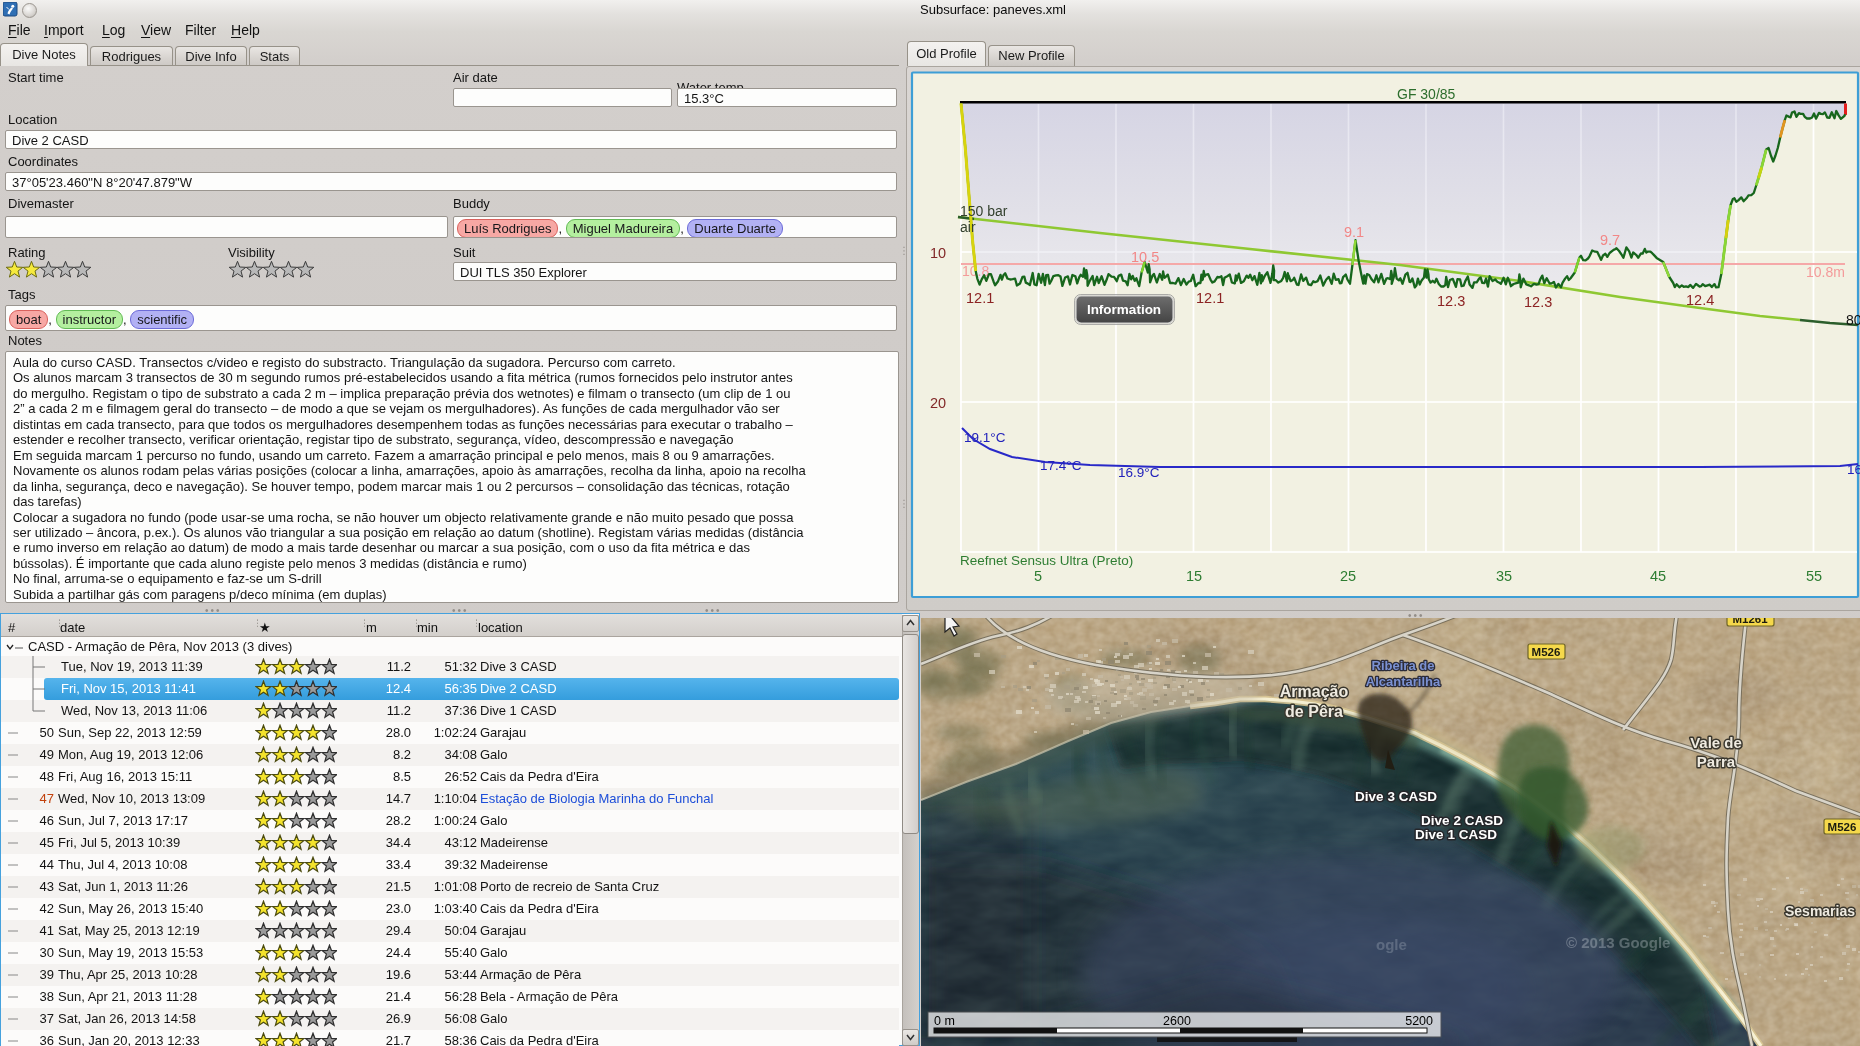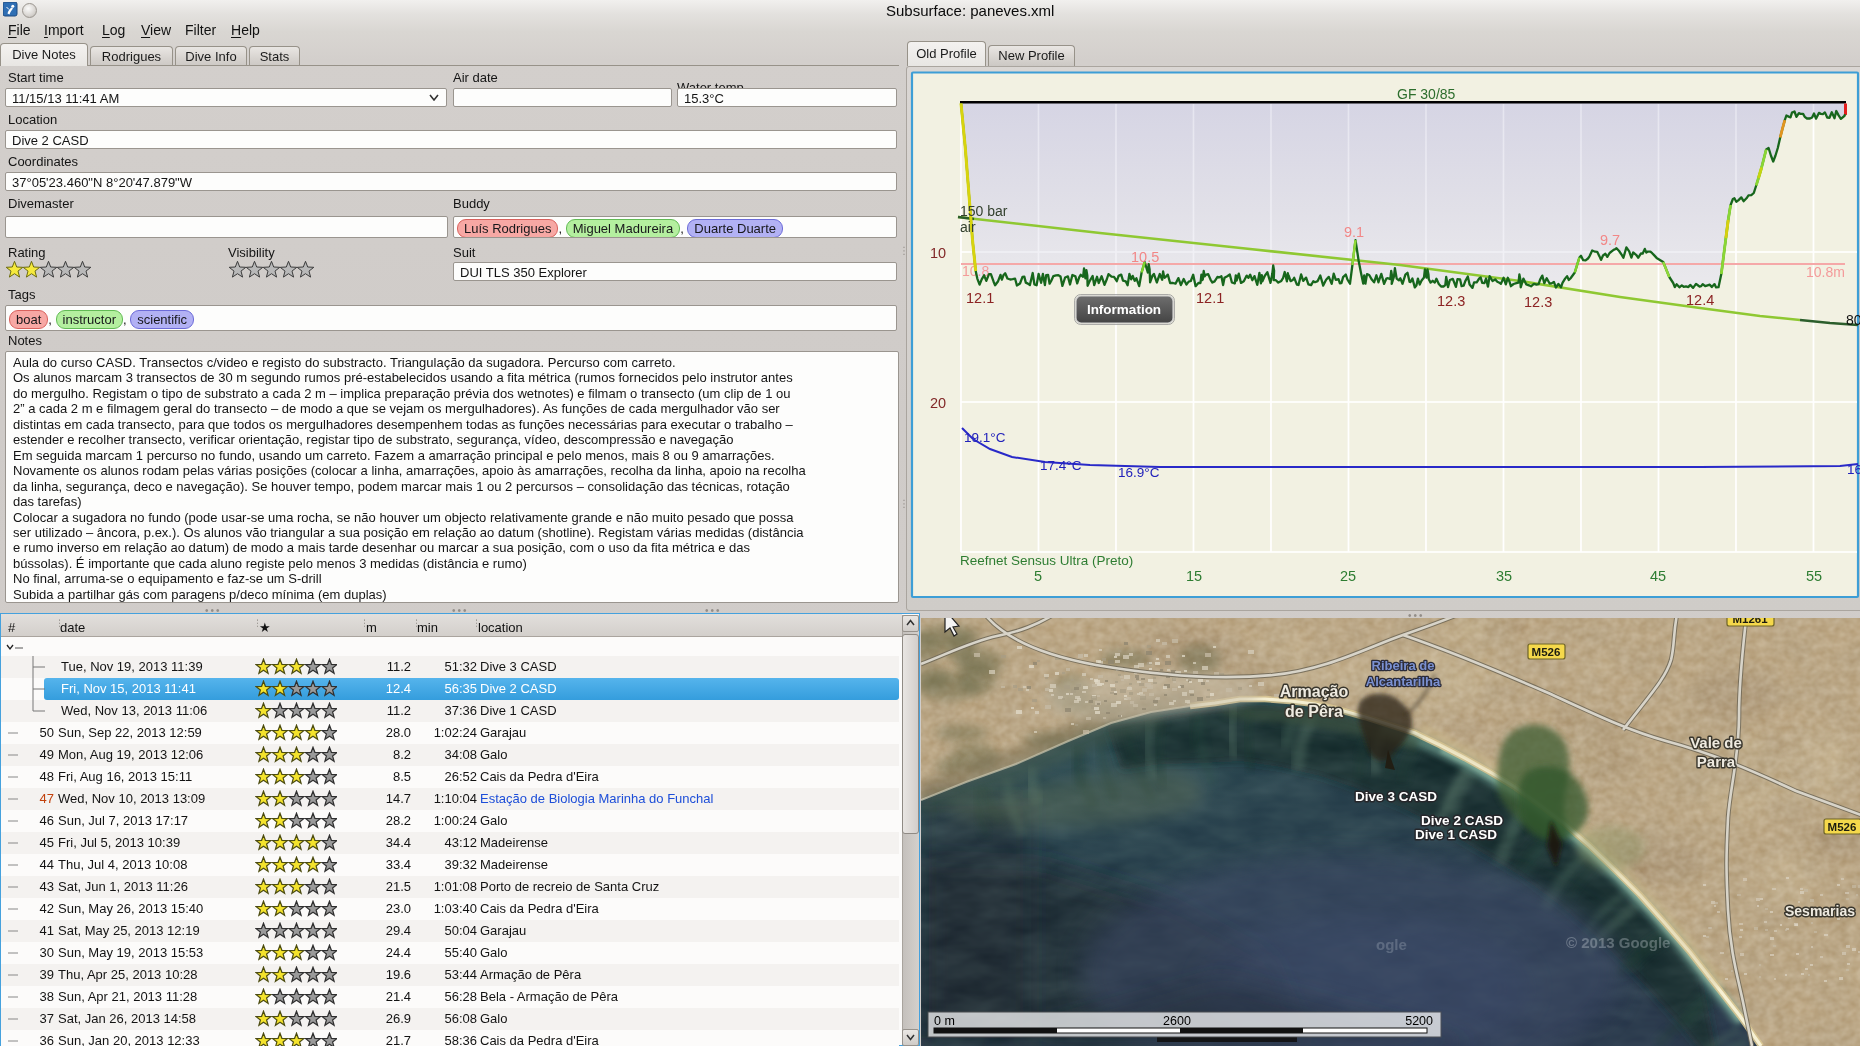--- a/index.html
+++ b/index.html
@@ -28,21 +28,21 @@
 </style></head><body>
 <div id="root">
 <svg class="abs" style="left:3px;top:2px" width="15" height="15">
  <rect x="0" y="0" width="14" height="14" rx="2" fill="#2f6fb4" stroke="#1d4a80"></rect>
  <path d="M4.5 11.5 C5 9 6.5 7 8.5 5.5 L10 6.5 C8.5 8.5 7 10.5 6.5 12.5 Z" fill="#fff"></path>
  <circle cx="9.8" cy="4.2" r="1.5" fill="#fff"></circle>
  <path d="M3.5 5 L6 7.5" stroke="#fff" stroke-width="1"></path>
 </svg>
 <div class="abs" style="left:22px;top:3px;width:15px;height:15px;border-radius:50%;
  background:radial-gradient(circle at 40% 35%,#fbfbfa,#d8d5d1 60%,#b5b1ac);border:1px solid #9a958f"></div>
-<div class="abs" style="left:886px;top:2px;font-size:15px;color:#0a0a0a">Subsurface: paneves.xml</div>
+<div class="abs" style="left:920px;top:2px;font-size:13px;color:#0a0a0a">Subsurface: paneves.xml</div>
 <div class="mi" style="left:8px"><u>F</u>ile</div>
     <div class="mi" style="left:44px"><u>I</u>mport</div>
     <div class="mi" style="left:102px"><u>L</u>og</div>
     <div class="mi" style="left:141px"><u>V</u>iew</div>
     <div class="mi" style="left:185px">Filter</div>
     <div class="mi" style="left:231px"><u>H</u>elp</div>
     <div class="tab tabact" style="left:0px;top:43px;width:88px;height:23px;line-height:22px">Dive Notes</div>
     <div class="tab" style="left:90px;top:46px;width:83px;height:20px;line-height:19px">Rodrigues</div>
     <div class="tab" style="left:175px;top:46px;width:72px;height:20px;line-height:19px">Dive Info</div>
     <div class="tab" style="left:249px;top:46px;width:51px;height:20px;line-height:19px">Stats</div>
@@ -52,26 +52,20 @@
     <div class="lbl" style="left:677px;top:80px">Water temp</div>
     <div class="lbl" style="left:8px;top:112px">Location</div>
     <div class="lbl" style="left:8px;top:154px">Coordinates</div>
     <div class="lbl" style="left:8px;top:196px">Divemaster</div>
     <div class="lbl" style="left:453px;top:196px">Buddy</div>
     <div class="lbl" style="left:8px;top:245px">Rating</div>
     <div class="lbl" style="left:228px;top:245px">Visibility</div>
     <div class="lbl" style="left:453px;top:245px">Suit</div>
     <div class="lbl" style="left:8px;top:287px">Tags</div>
     <div class="lbl" style="left:8px;top:333px">Notes</div>
-    <div class="inp" style="left:5px;top:88px;width:442px;height:19px">
-      <span class="tx">11/15/13 11:41 AM</span>
-<svg style="position:absolute;right:7px;top:5px" width="10" height="8">
-        <path d="M1 1 L5 6 L9 1" fill="none" stroke="#333" stroke-width="1.6"></path>
-      </svg>
-    </div>
     <div class="inp" style="left:453px;top:88px;width:219px;height:19px"></div>
     <div class="inp" style="left:677px;top:88px;width:220px;height:19px">
       <span class="tx">15.3°C</span>
     </div>
     <div class="inp" style="left:5px;top:130px;width:892px;height:19px">
       <span class="tx">Dive 2 CASD</span>
     </div>
     <div class="inp" style="left:5px;top:172px;width:892px;height:19px">
       <span class="tx">37°05'23.460"N 8°20'47.879"W</span>
     </div>
@@ -116,20 +110,23 @@
     <div class="hdrtx" style="left:60px">date</div>
     <div class="hdrtx" style="left:259px">★</div>
     <div class="hdrtx" style="left:366px">m</div>
     <div class="hdrtx" style="left:417px">min</div>
     <div class="hdrtx" style="left:478px">location</div>
     <div class="sep" style="left:55px">⋮</div>
     <div class="sep" style="left:253px">⋮</div>
     <div class="sep" style="left:360px">⋮</div>
     <div class="sep" style="left:412px">⋮</div>
     <div class="sep" style="left:472px">⋮</div>
+    <div class="row" style="top:638px;height:18px;background:#fcfbfa">
+      <span class="rc" style="left:27px;top:1px">CASD - Armação de Pêra, Nov 2013 (3 dives)</span>
+    </div>
     <svg class="abs" style="left:6px;top:642px" width="24" height="12">
       <path d="M1 3 L4 7 L7 3" fill="none" stroke="#222" stroke-width="1.3"></path>
       <path d="M9 6 L17 6" stroke="#555" stroke-width="1"></path>
     </svg>
     <div class="row" style="top:656px;background:#f4f2f0">
       <span class="rc" style="left:60px;color:#131313">Tue, Nov 19, 2013 11:39</span>
       <span class="starss" style="left:254px"><svg width="82" height="17">
           <polygon points="8.5,1.2 10.4,6.3 15.9,6.6 11.6,10.0 13.1,15.3 8.5,12.3 3.9,15.3 5.4,10.0 1.1,6.6 6.6,6.3" fill="#f4e32c" stroke="#4c4c10" stroke-width="1.2"></polygon>
           <polygon points="25.0,1.2 26.9,6.3 32.4,6.6 28.1,10.0 29.6,15.3 25.0,12.3 20.4,15.3 21.9,10.0 17.6,6.6 23.1,6.3" fill="#f4e32c" stroke="#4c4c10" stroke-width="1.2"></polygon>
           <polygon points="41.5,1.2 43.4,6.3 48.9,6.6 44.6,10.0 46.1,15.3 41.5,12.3 36.9,15.3 38.4,10.0 34.1,6.6 39.6,6.3" fill="#f4e32c" stroke="#4c4c10" stroke-width="1.2"></polygon>

